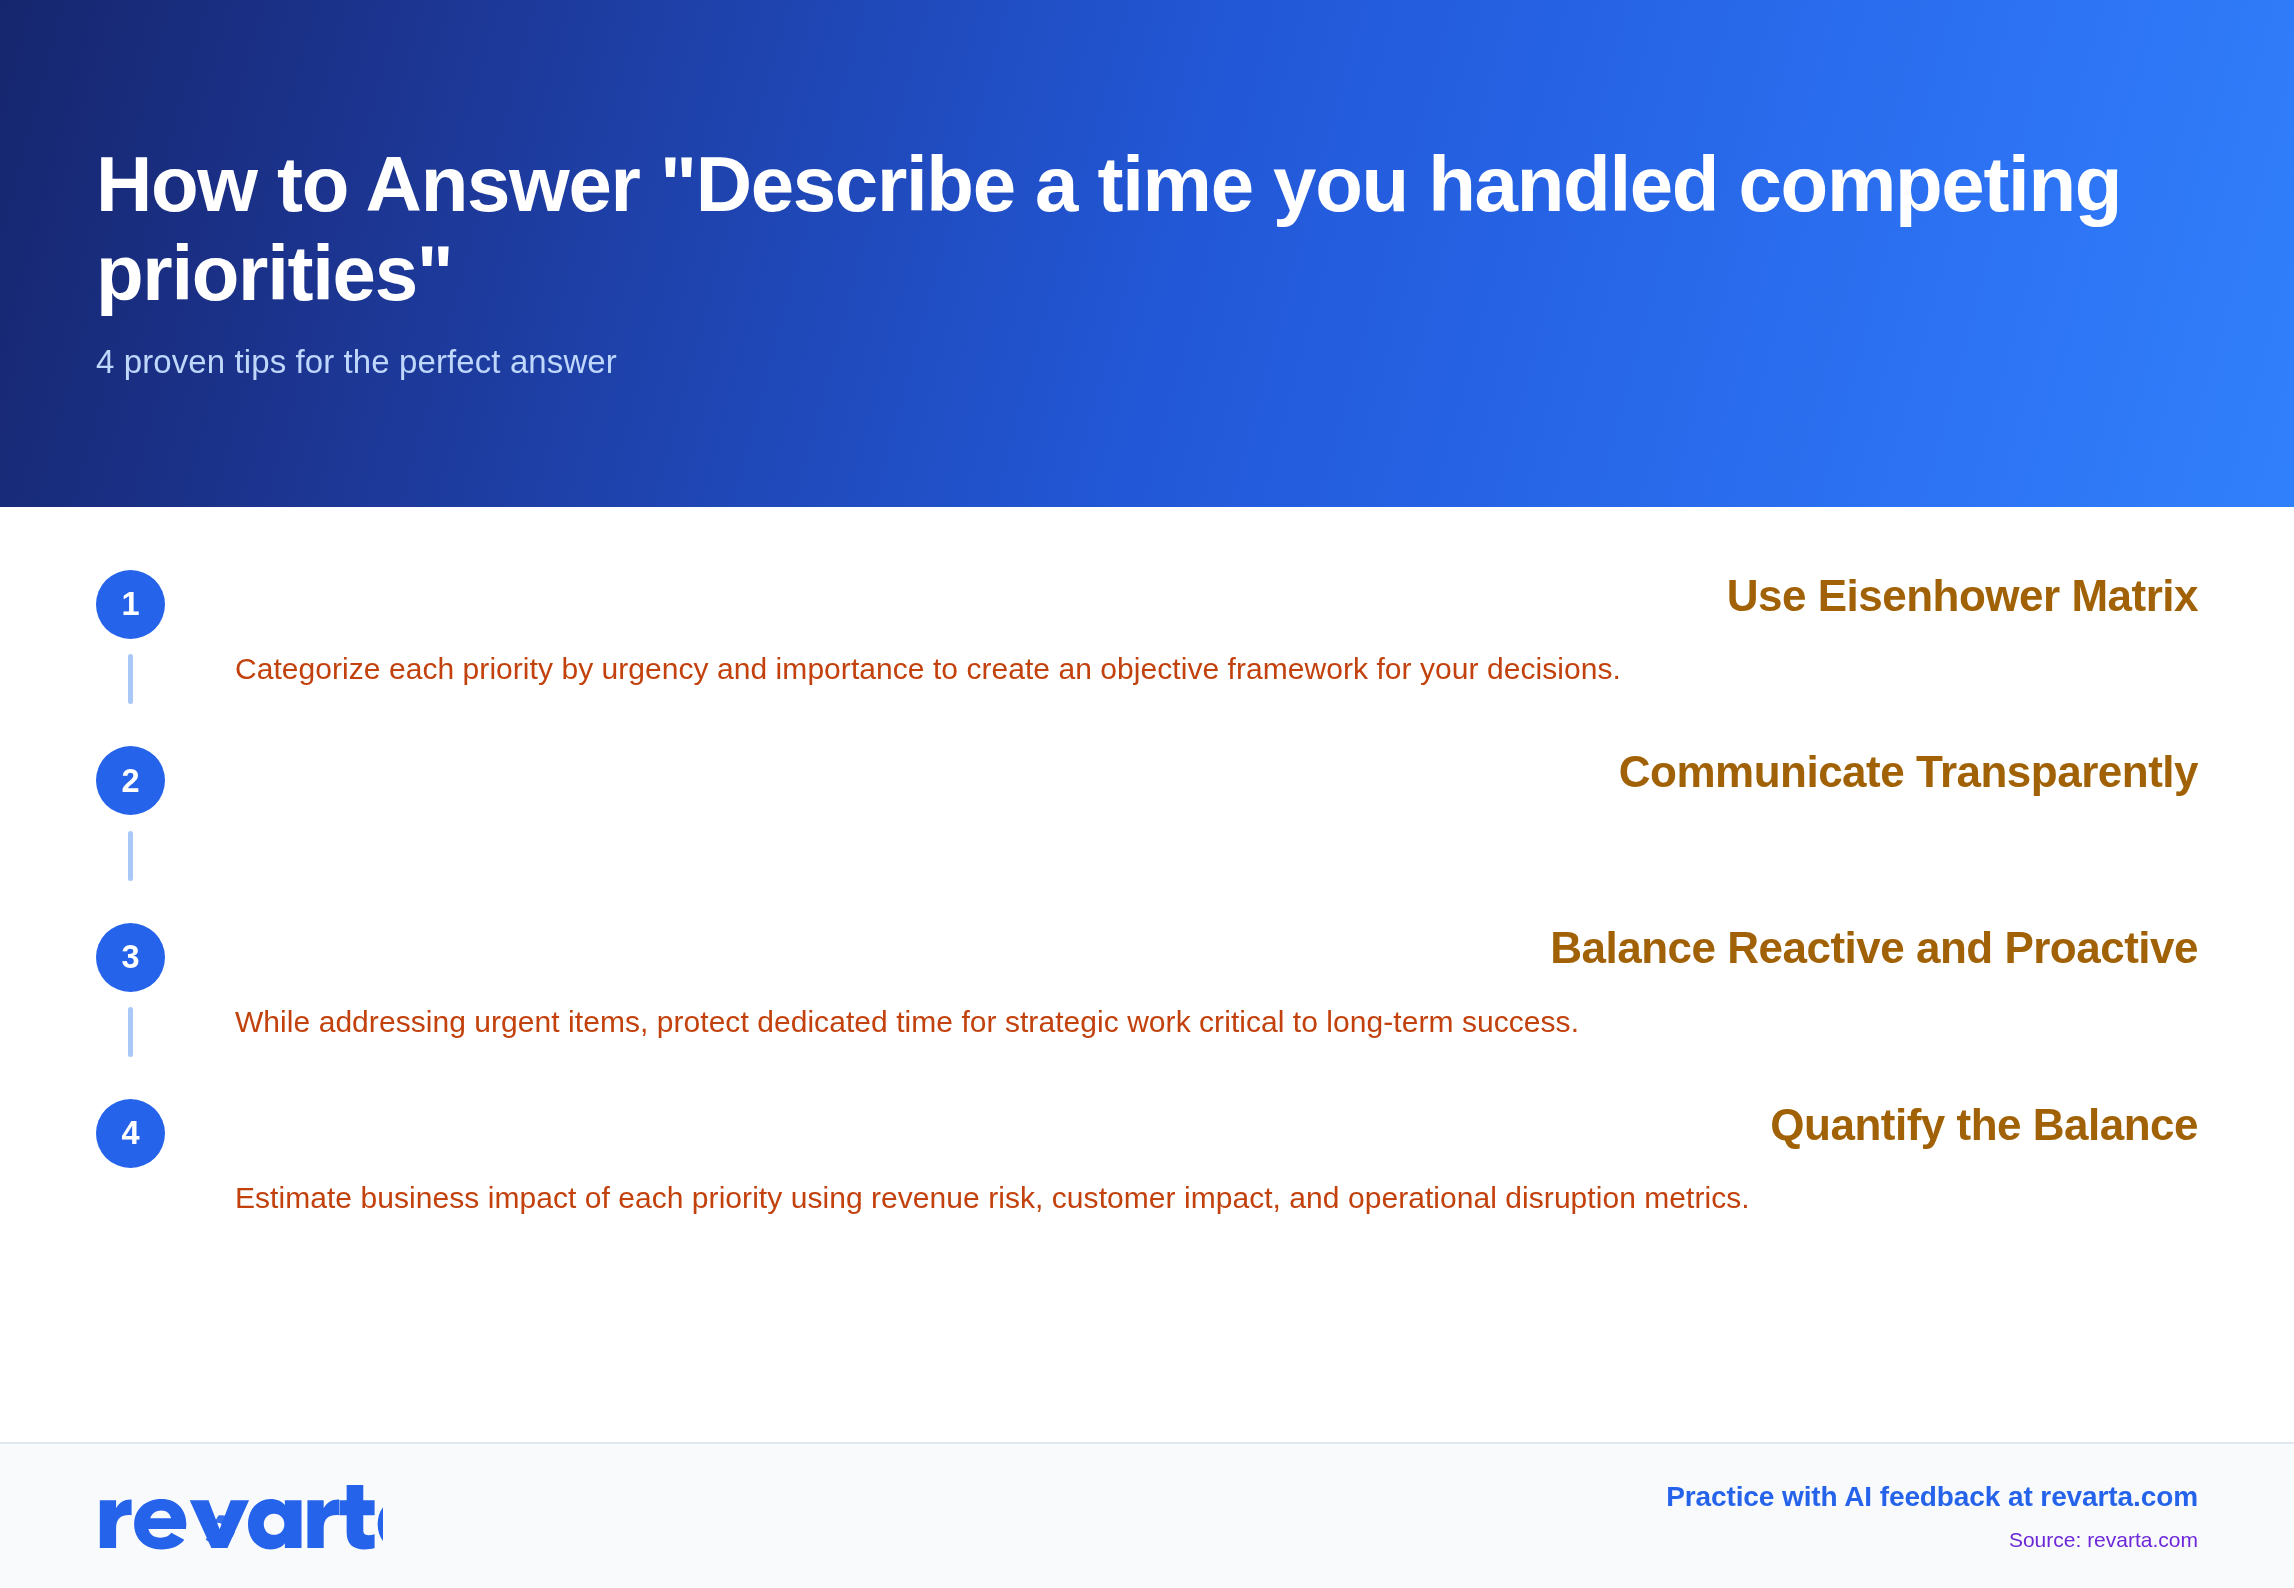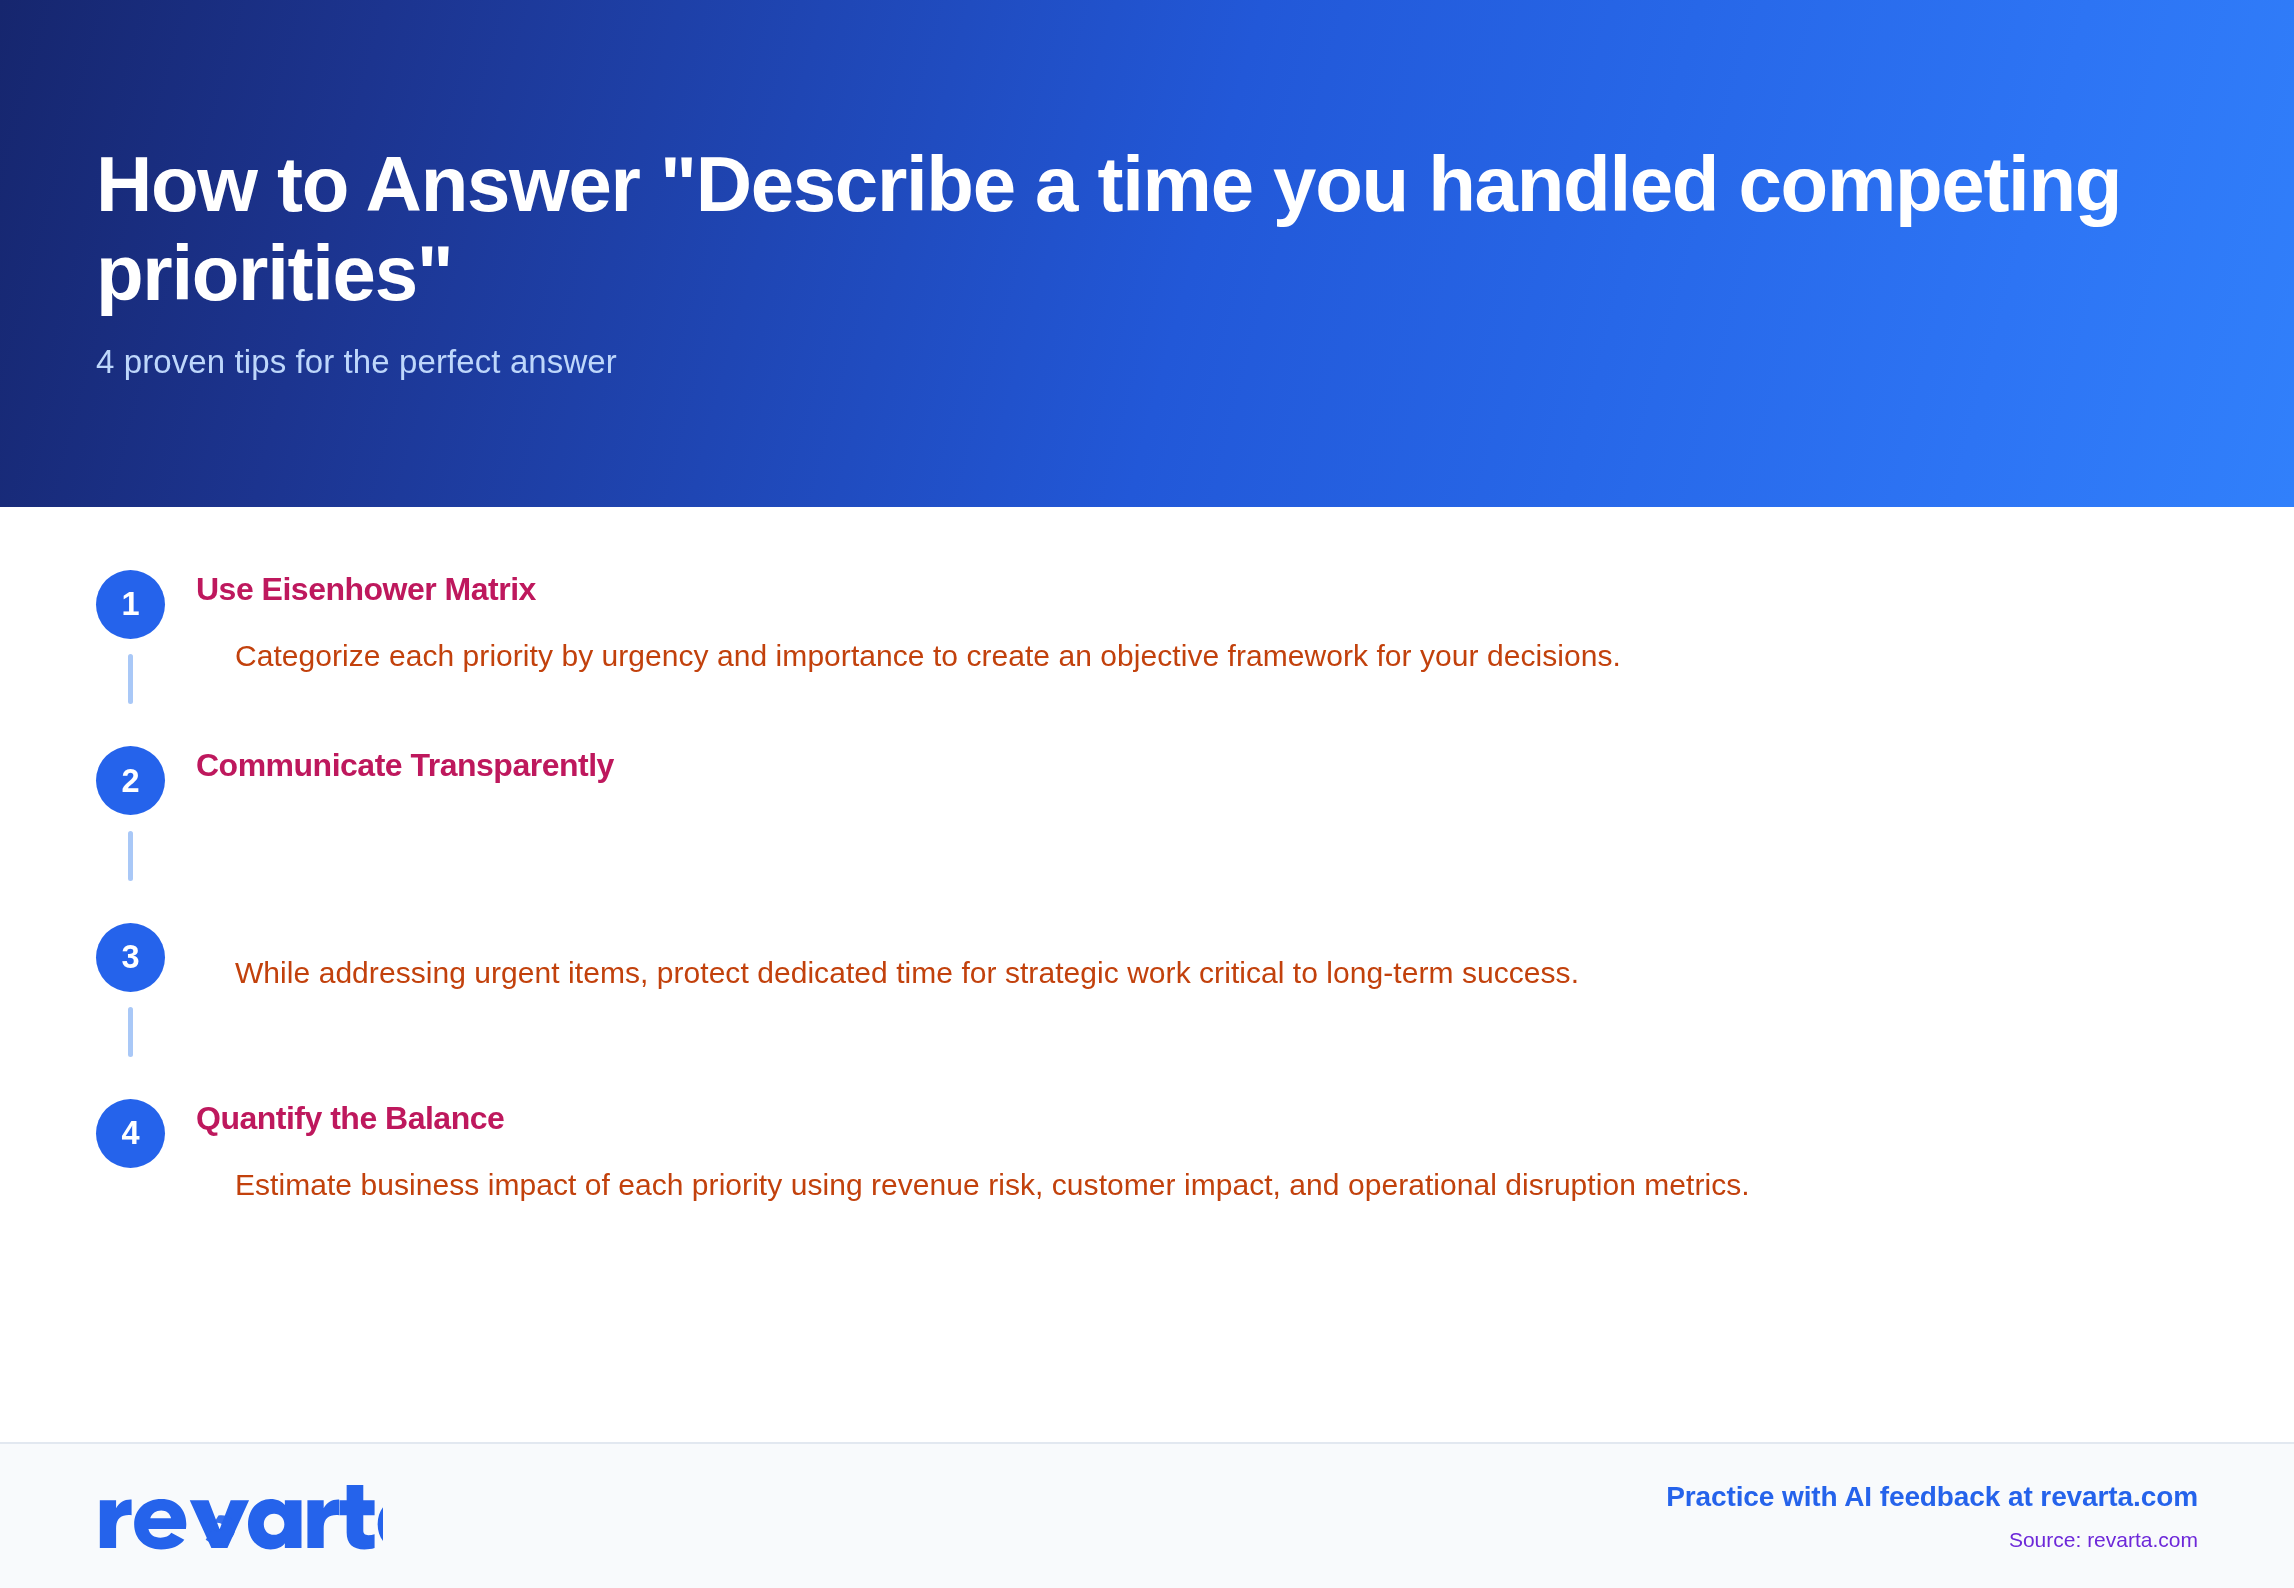--- a/index.html
+++ b/index.html
@@ -119,25 +119,26 @@
 
   .tip:last-child .connector { display: none; }
 
   .tip-body {
     flex: 1 1 auto;
     padding-left: 31px;
     padding-top: 1.9px;
   }
 
   .tip-heading {
-    color: #be185d;
-    font-size: 32px;
+    color: #a16207;
+    font-size: 44px;
     font-weight: 700;
     line-height: 1.1;
     letter-spacing: -0.5px;
+    text-align: right;
   }
 
   .tip-desc {
     color: #c2410c;
     font-size: 30px;
     font-weight: 400;
     line-height: 1.35;
     margin-top: 29px;
     letter-spacing: 0.05px;
     margin-left: 39px;
@@ -220,20 +221,21 @@
           <h2 class="tip-heading">Communicate Transparently</h2>
         </div>
       </li>
 
       <li class="tip">
         <div class="badge-col">
           <div class="badge">3</div>
           <div class="connector"></div>
         </div>
         <div class="tip-body">
+          <h2 class="tip-heading">Balance Reactive and Proactive</h2>
           <p class="tip-desc">While addressing urgent items, protect dedicated time for strategic work critical to long-term success.</p>
         </div>
       </li>
 
       <li class="tip">
         <div class="badge-col">
           <div class="badge">4</div>
 
         </div>
         <div class="tip-body">

